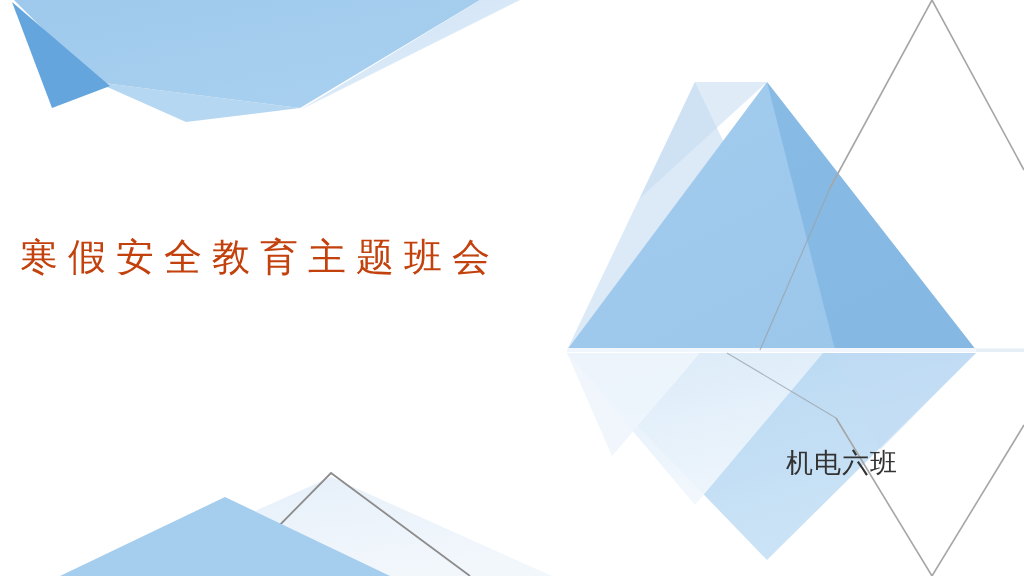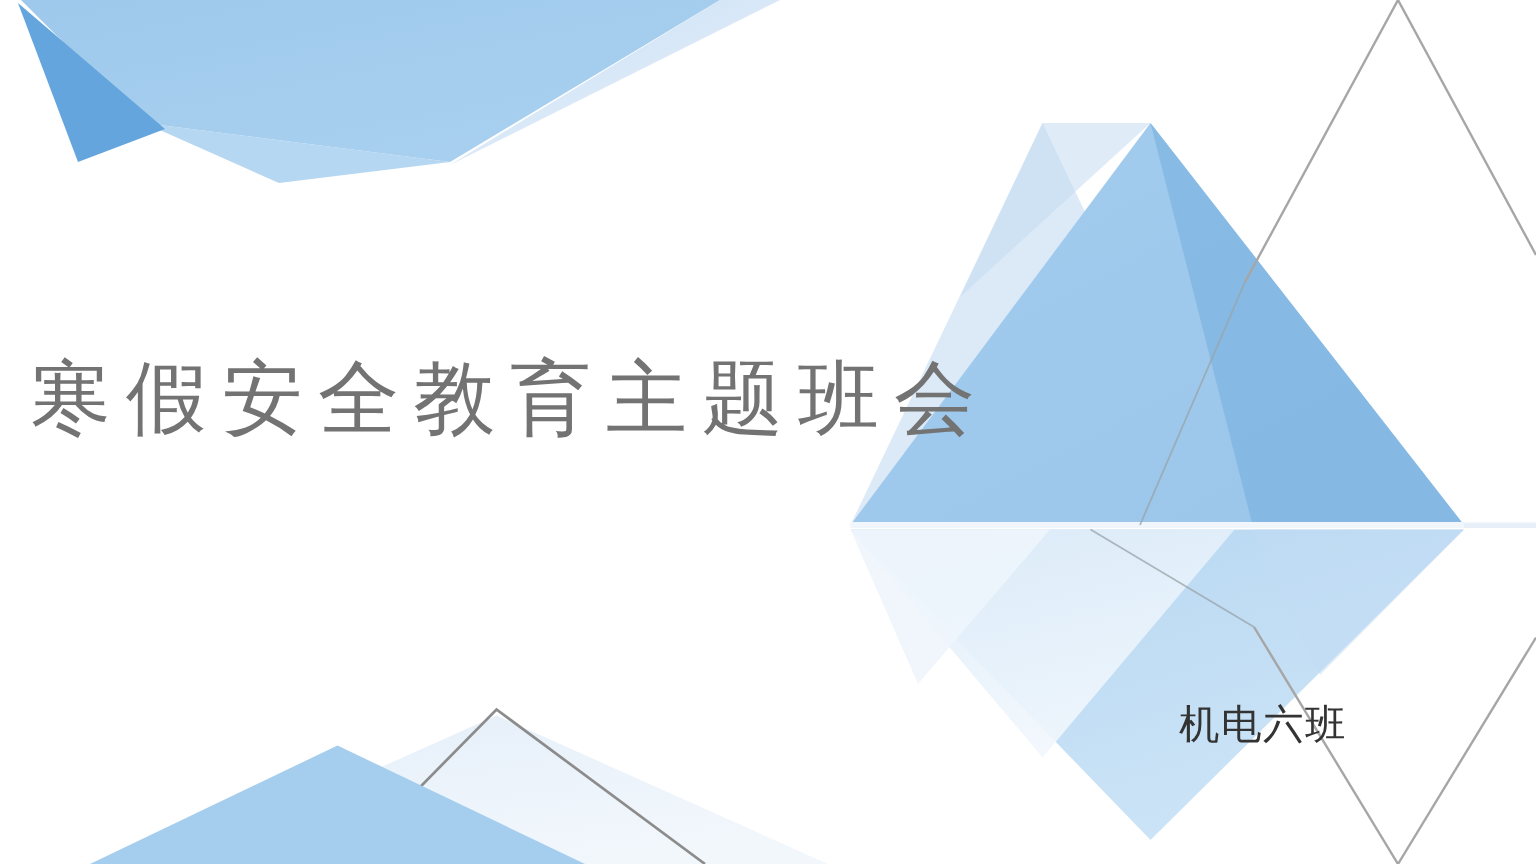--- a/index.html
+++ b/index.html
@@ -29,32 +29,32 @@
     position: absolute;
     inset: 0;
     width: 1024px;
     height: 576px;
     pointer-events: none;
   }
   #slide-title {
     position: absolute;
     left: 20px;
     top: 237px;
-    font-size: 54px;
+    font-size: 38px;
     line-height: 1.1;
     font-weight: 400;
     letter-spacing: 10px;
-    color: #737373;
+    color: #c2410c;
     white-space: nowrap;
     pointer-events: auto;
   }
   #slide-subtitle {
     position: absolute;
     left: 786px;
-    top: 468px;
+    top: 448px;
     font-size: 27px;
     line-height: 1.15;
     font-weight: 400;
     letter-spacing: 1px;
     color: #333333;
     white-space: nowrap;
     pointer-events: auto;
   }
 </style>
 </head>

